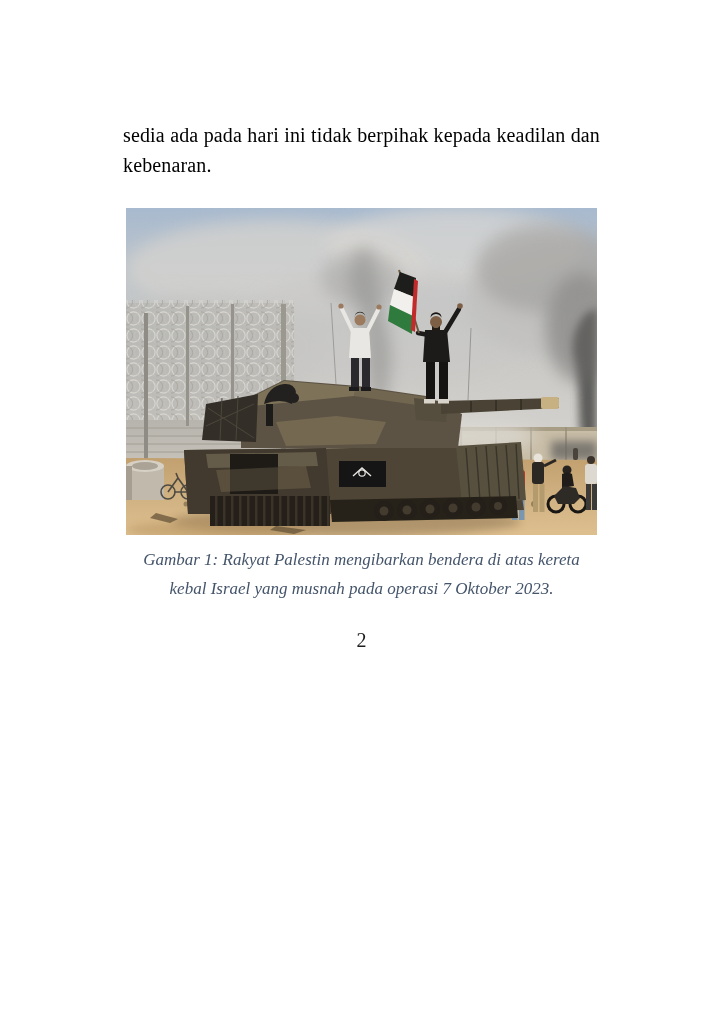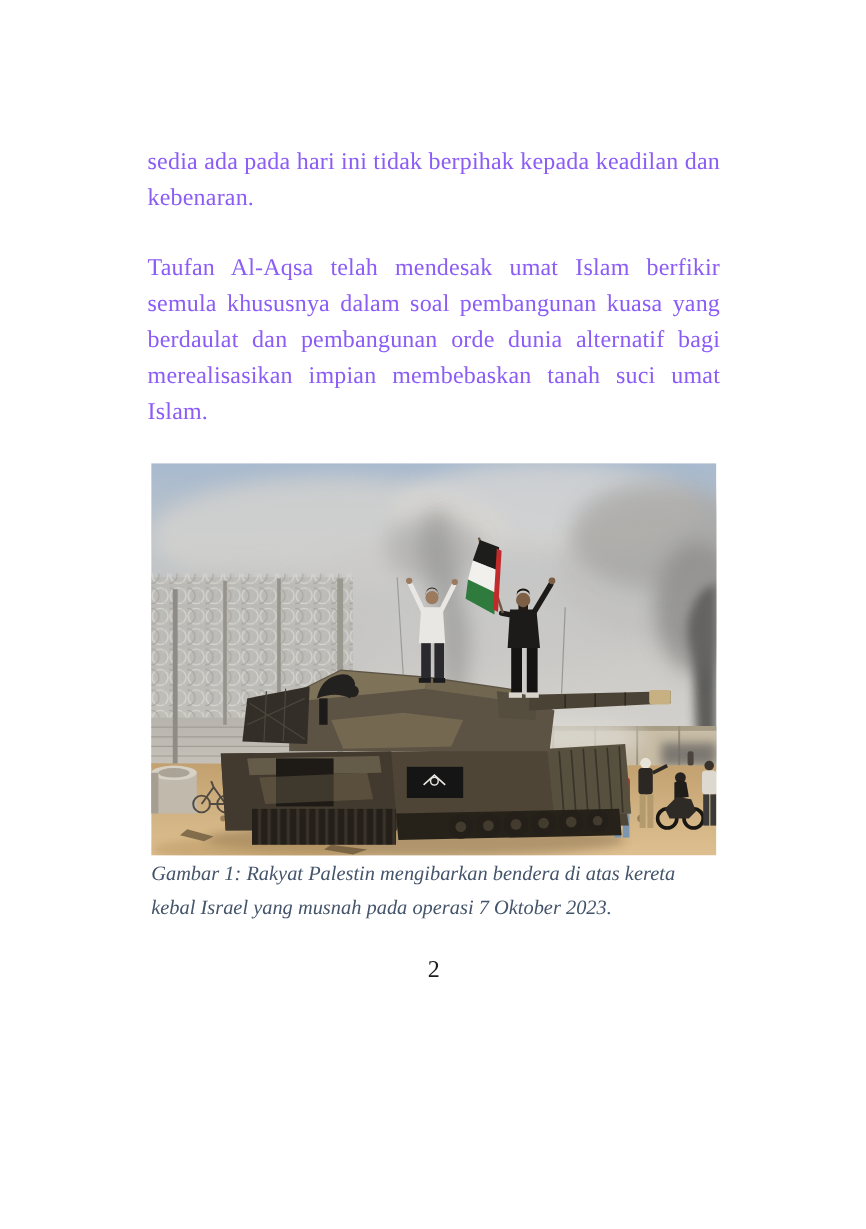--- a/index.html
+++ b/index.html
@@ -11,49 +11,50 @@
     color:#212121;
     overflow:hidden;
   }
   .content{padding:120px 122px 0 123px;}
   .body-par{
     margin:0 0 28px 0;
     font-size:20px;
     line-height:30px;
     text-align:justify;
     text-justify:inter-word;
-    color:#8b5cf6;
+    color:#000000;
     letter-spacing:0.15px;
   }
   figure.photo-figure{margin:8px auto 0 auto;width:471px;}
   .photo-svg{display:block;width:471px;height:327px;}
   figcaption{
+    margin-top:10px;
     font-size:17px;
     line-height:29px;
     font-style:italic;
+    text-align:center;
     color:#44546A;
   }
   .par-after-figure{margin-top:38px;margin-bottom:0;}
   .page-number{
     margin-top:24px;
     text-align:center;
     font-size:20px;
     line-height:26px;
     color:#1c1c1c;
   }
 </style>
 </head>
 <body>
 
 <div class="page">
   <div class="content">
 
     <p class="body-par">sedia ada pada hari ini tidak berpihak kepada keadilan dan kebenaran.</p>
 
-    <p class="body-par">Taufan Al-Aqsa telah mendesak umat Islam berfikir semula khususnya dalam soal pembangunan kuasa yang berdaulat dan  pembangunan orde dunia alternatif bagi merealisasikan impian membebaskan tanah suci umat Islam.</p>
 
     <figure class="photo-figure">
       <svg class="photo-svg" viewBox="0 0 471 327" role="img" aria-label="Rakyat Palestin berdiri di atas kereta kebal Israel yang musnah sambil mengibarkan bendera Palestin, pagar sempadan dan asap di latar belakang">
         <defs>
           <linearGradient id="g-sky" x1="0" y1="0" x2="0" y2="1">
             <stop offset="0" stop-color="#a8bacf"></stop>
             <stop offset="0.28" stop-color="#c0c5c9"></stop>
             <stop offset="0.6" stop-color="#cbcac7"></stop>
             <stop offset="1" stop-color="#d7d4cf"></stop>
           </linearGradient>

